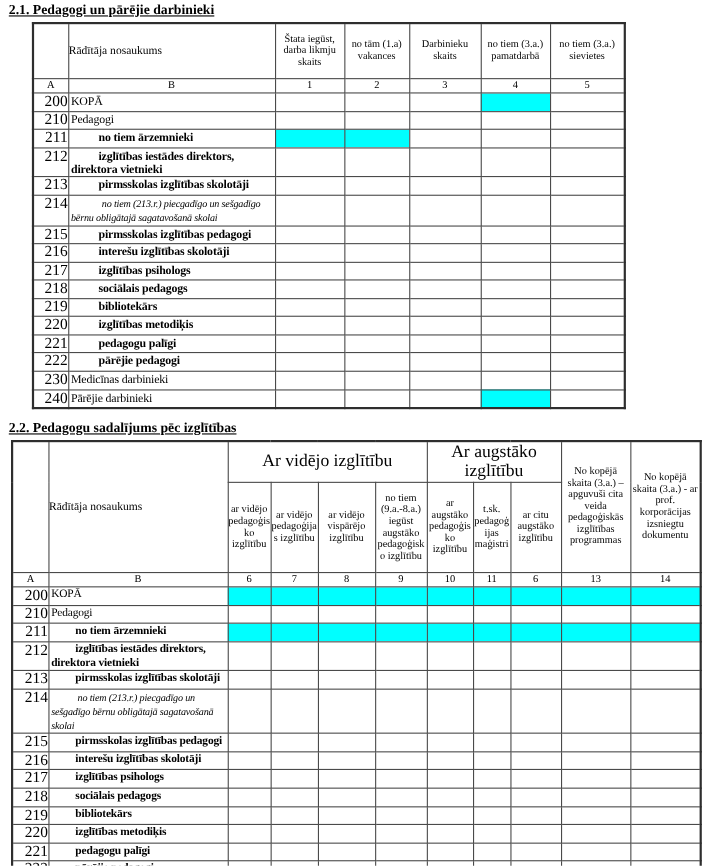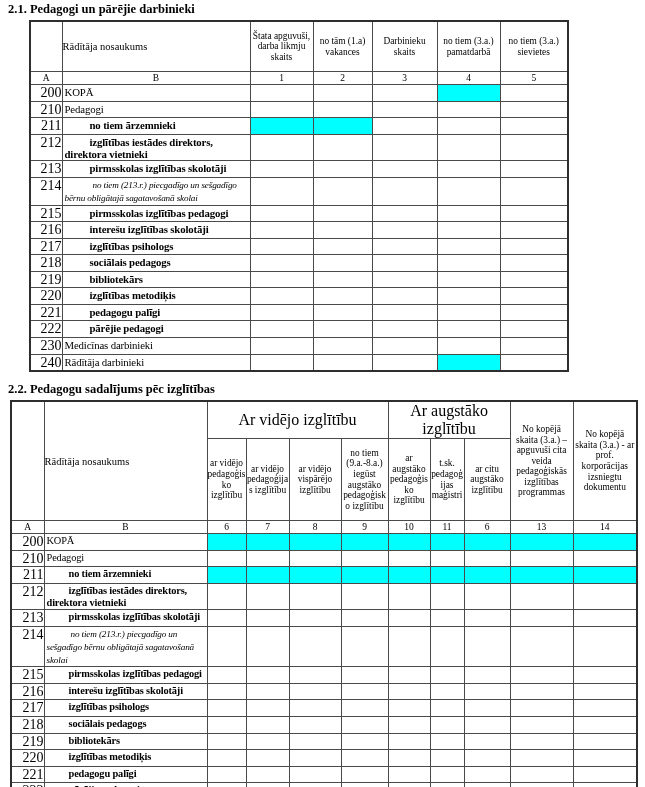--- a/index.html
+++ b/index.html
@@ -1,21 +1,21 @@
 <!DOCTYPE html>
 <html style="--hl: #00ffff;"><head>
 <meta charset="utf-8">
 <style>
   html,body{margin:0;padding:0;background:#fff;}
   body{width:645px;height:787px;overflow:hidden;position:relative;
        font-family:"Liberation Serif","DejaVu Serif",serif;color:#000;}
   .section{position:absolute;left:0;}
   .s1{top:2px;}
   .s2{top:382px;}
-  .title{font-weight:bold;font-size:12.5px;
+  .title{font-weight:bold;text-decoration:underline;font-size:12.5px;
          margin:0 0 3px 8px;white-space:nowrap;}
   table.t{border-collapse:collapse;table-layout:fixed;border:2px solid #2e2e2e;}
   .t1{margin-left:29px;width:538px;}
   .t2{margin-left:10px;width:626px;}
   .t th,.t td{border:1px solid #4a4a4a;padding:0;}
   .t th{font-weight:normal;background:#fff;}
   
   .namehdr{font-size:10.5px;text-align:left;vertical-align:middle;}
   .colhdr{font-size:9.4px;line-height:10.6px;text-align:center;
           vertical-align:middle;padding:1px;overflow:hidden;
@@ -52,21 +52,21 @@
         <col style="width:63px">
       <col style="width:59px">
         <col style="width:65px">
         <col style="width:63px">
       <col style="width:68px">
     </colgroup>
     <thead>
       <tr class="hdrrow">
         <th></th>
         <th class="namehdr">Rādītāja nosaukums</th>
-        <th class="colhdr">Štata apguvuši, darba likmju skaits</th>
+        <th class="colhdr">Štata iegūst, darba likmju skaits</th>
         <th class="colhdr">no tām (1.a) vakances</th>
         <th class="colhdr">Darbinieku skaits</th>
         <th class="colhdr">no tiem (3.a.) pamatdarbā</th>
         <th class="colhdr">no tiem (3.a.) sievietes</th>
       </tr>
       <tr class="idxrow">
         <th>A</th>
         <th>B</th>
         <th>1</th>
         <th>2</th>
@@ -206,21 +206,21 @@
           <td class="code">230</td>
           <td class="name top">Medicīnas darbinieki</td>
           <td class="cell"></td>
           <td class="cell"></td>
           <td class="cell"></td>
           <td class="cell"></td>
           <td class="cell"></td>
         </tr>
         <tr>
           <td class="code">240</td>
-          <td class="name top">Rādītāja darbinieki</td>
+          <td class="name top">Pārējie darbinieki</td>
           <td class="cell"></td>
           <td class="cell"></td>
           <td class="cell"></td>
           <td class="cell hl"></td>
           <td class="cell"></td>
         </tr>
       </tbody>
   </table>
 </div>
 

